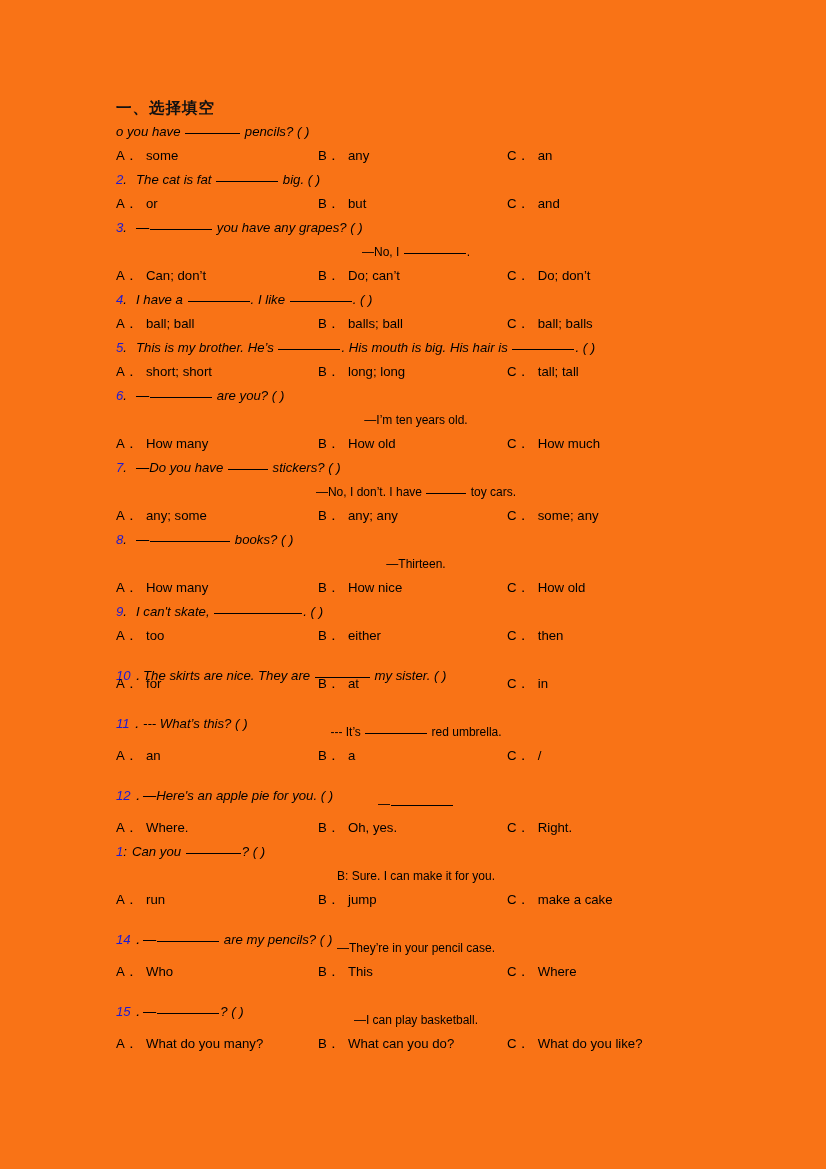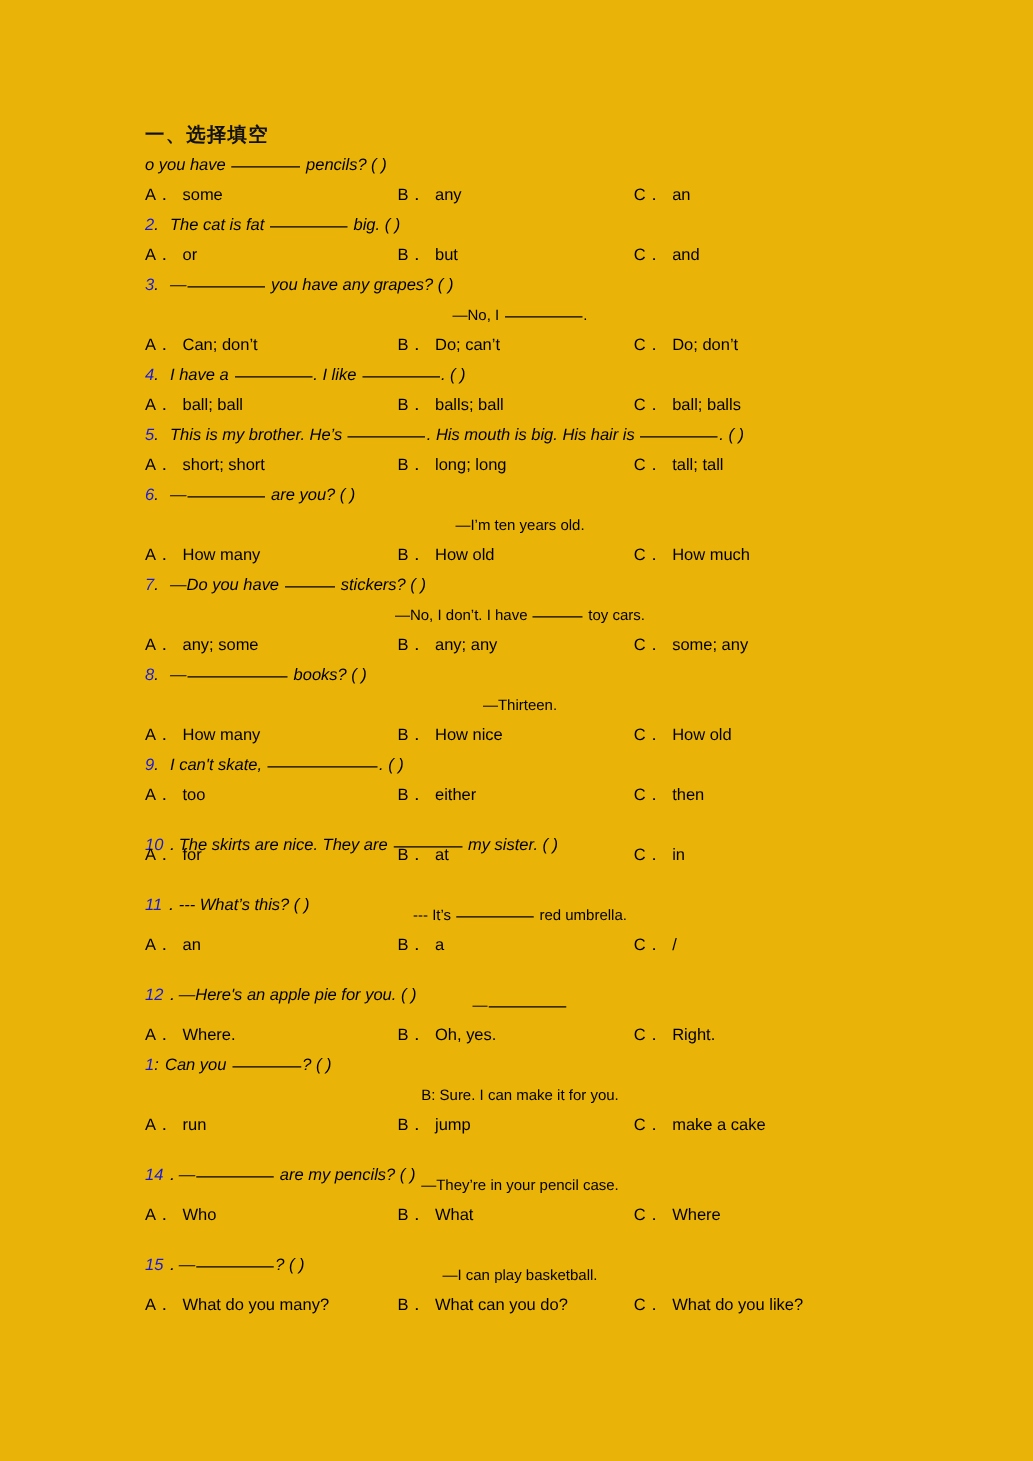--- a/index.html
+++ b/index.html
@@ -11,21 +11,21 @@
     width: 826px;
     height: 1169px;
     font-family: "Liberation Sans", "DejaVu Sans", sans-serif;
     color: #000000;
     -webkit-font-smoothing: antialiased;
   }
   #page {
     position: relative;
     width: 826px;
     height: 1169px;
-    background: #eab308;
+    background: #f97316;
     overflow: hidden;
   }
   #content {
     position: absolute;
     left: 116px;
     top: 98px;
     width: 600px;
   }
   .section-title {
     font-family: "DejaVu Serif", "Liberation Serif", serif;
@@ -246,21 +246,21 @@
     </div>
 
     <div class="qline">
       <span class="indent-num-wide"><span class="qnum">14</span><span class="qnum-sep">．</span></span><span class="qtext">—</span><span class="blank b-l"></span><span class="qtext"> are my pencils? ( )</span>
     </div>
     <div class="contline">
       <span class="qtext">—They’re in your pencil case.</span>
     </div>
     <div class="optline">
       <span class="opt opt-a"><span class="opt-letter">A．</span><span class="opt-gap"></span><span>Who</span></span>
-      <span class="opt opt-b"><span class="opt-letter">B．</span><span class="opt-gap"></span><span>What</span></span>
+      <span class="opt opt-b"><span class="opt-letter">B．</span><span class="opt-gap"></span><span>This</span></span>
       <span class="opt opt-c"><span class="opt-letter">C．</span><span class="opt-gap"></span><span>Where</span></span>
     </div>
 
     <div class="qline">
       <span class="indent-num-wide"><span class="qnum">15</span><span class="qnum-sep">．</span></span><span class="qtext">—</span><span class="blank b-l"></span><span class="qtext">? ( )</span>
     </div>
     <div class="contline">
       <span class="qtext">—I can play basketball.</span>
     </div>
     <div class="optline">

